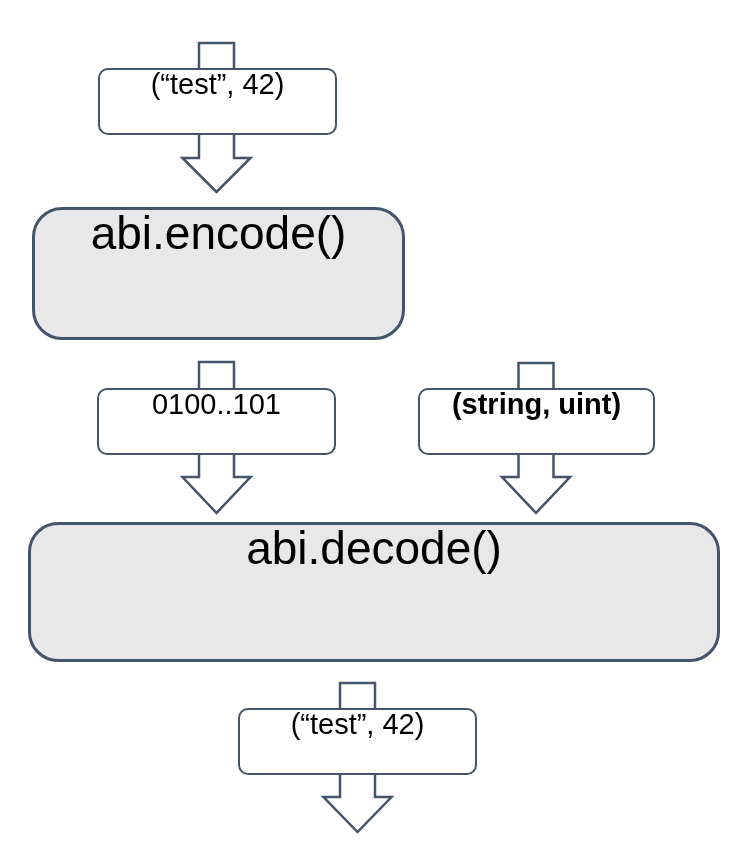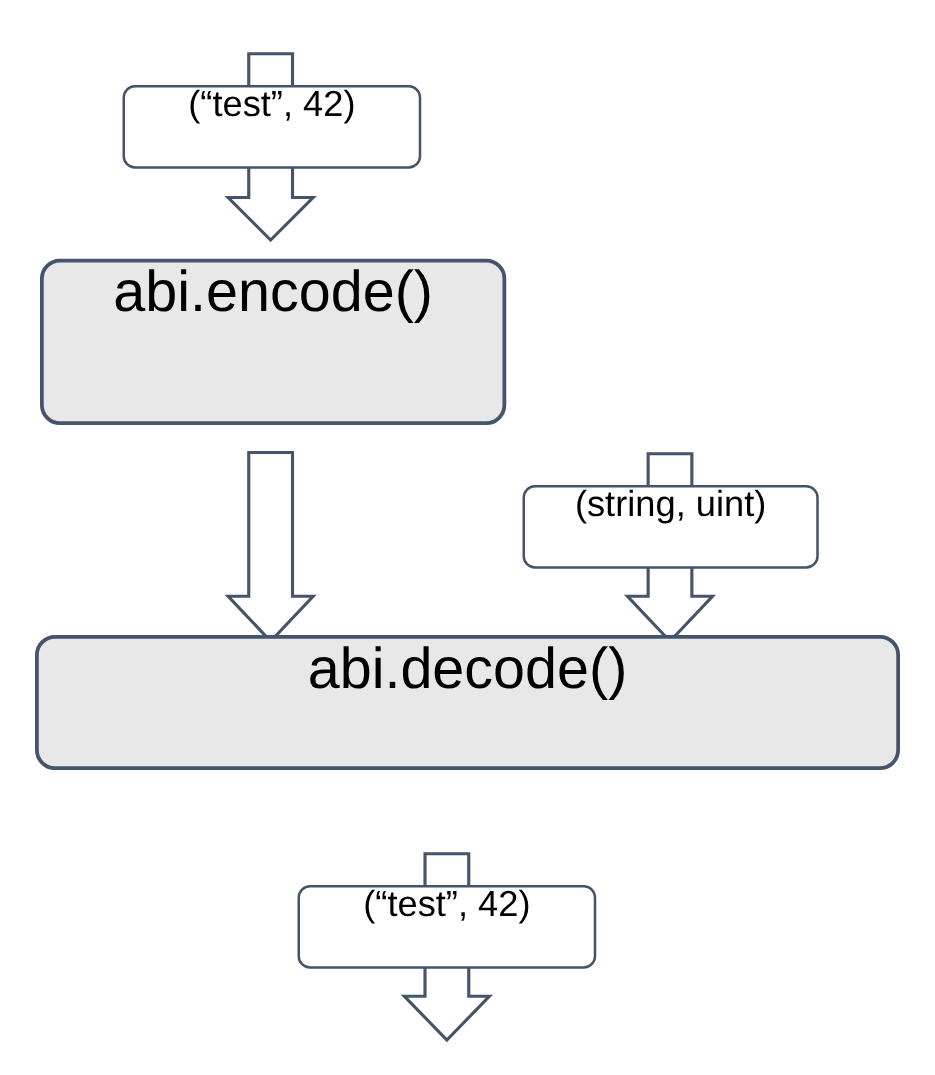--- a/index.html
+++ b/index.html
@@ -18,21 +18,21 @@
     position:absolute;z-index:2;box-sizing:border-box;
     display:flex;align-items:flex-start;justify-content:center;
     background:var(--label-fill);
     border:2.5px solid var(--stroke);
     border-radius:10px;
     color:var(--text-color);
     font-size:29px;line-height:1;white-space:nowrap;
   }
   .process{
     background:var(--process-fill);
-    border-width:3px;border-radius:16px;
+    border-width:3px;border-radius:30px;
     font-size:46px;
   }
 </style>
 </head>
 <body>
 
 <div class="canvas">
 
   <svg class="arrows-layer" width="748" height="860" viewBox="0 0 748 860">
 
@@ -46,26 +46,29 @@
   </svg>
 
   <div class="node" style="left:98px;top:68px;width:239px;height:67px;">
     <span>(“test”, 42)</span>
   </div>
 
   <div class="node process" style="left:32px;top:207px;width:373px;height:133px;">
     <span>abi.encode()</span>
   </div>
 
+  <div class="node" style="left:97px;top:388px;width:239px;height:67px;">
+    <span>0100..101</span>
+  </div>
 
-  <div class="node" style="left:418px;top:388px;width:237px;height:67px;">
+  <div class="node" style="left:418px;top:388px;width:237px;height:67px;font-weight:bold;">
     <span>(string, uint)</span>
   </div>
 
-  <div class="node process" style="left:28px;top:508px;width:692px;height:108px;">
+  <div class="node process" style="left:28px;top:522px;width:692px;height:140px;">
     <span>abi.decode()</span>
   </div>
 
   <div class="node" style="left:238px;top:708px;width:239px;height:67px;">
     <span>(“test”, 42)</span>
   </div>
 
 </div>
 
 </body></html>

